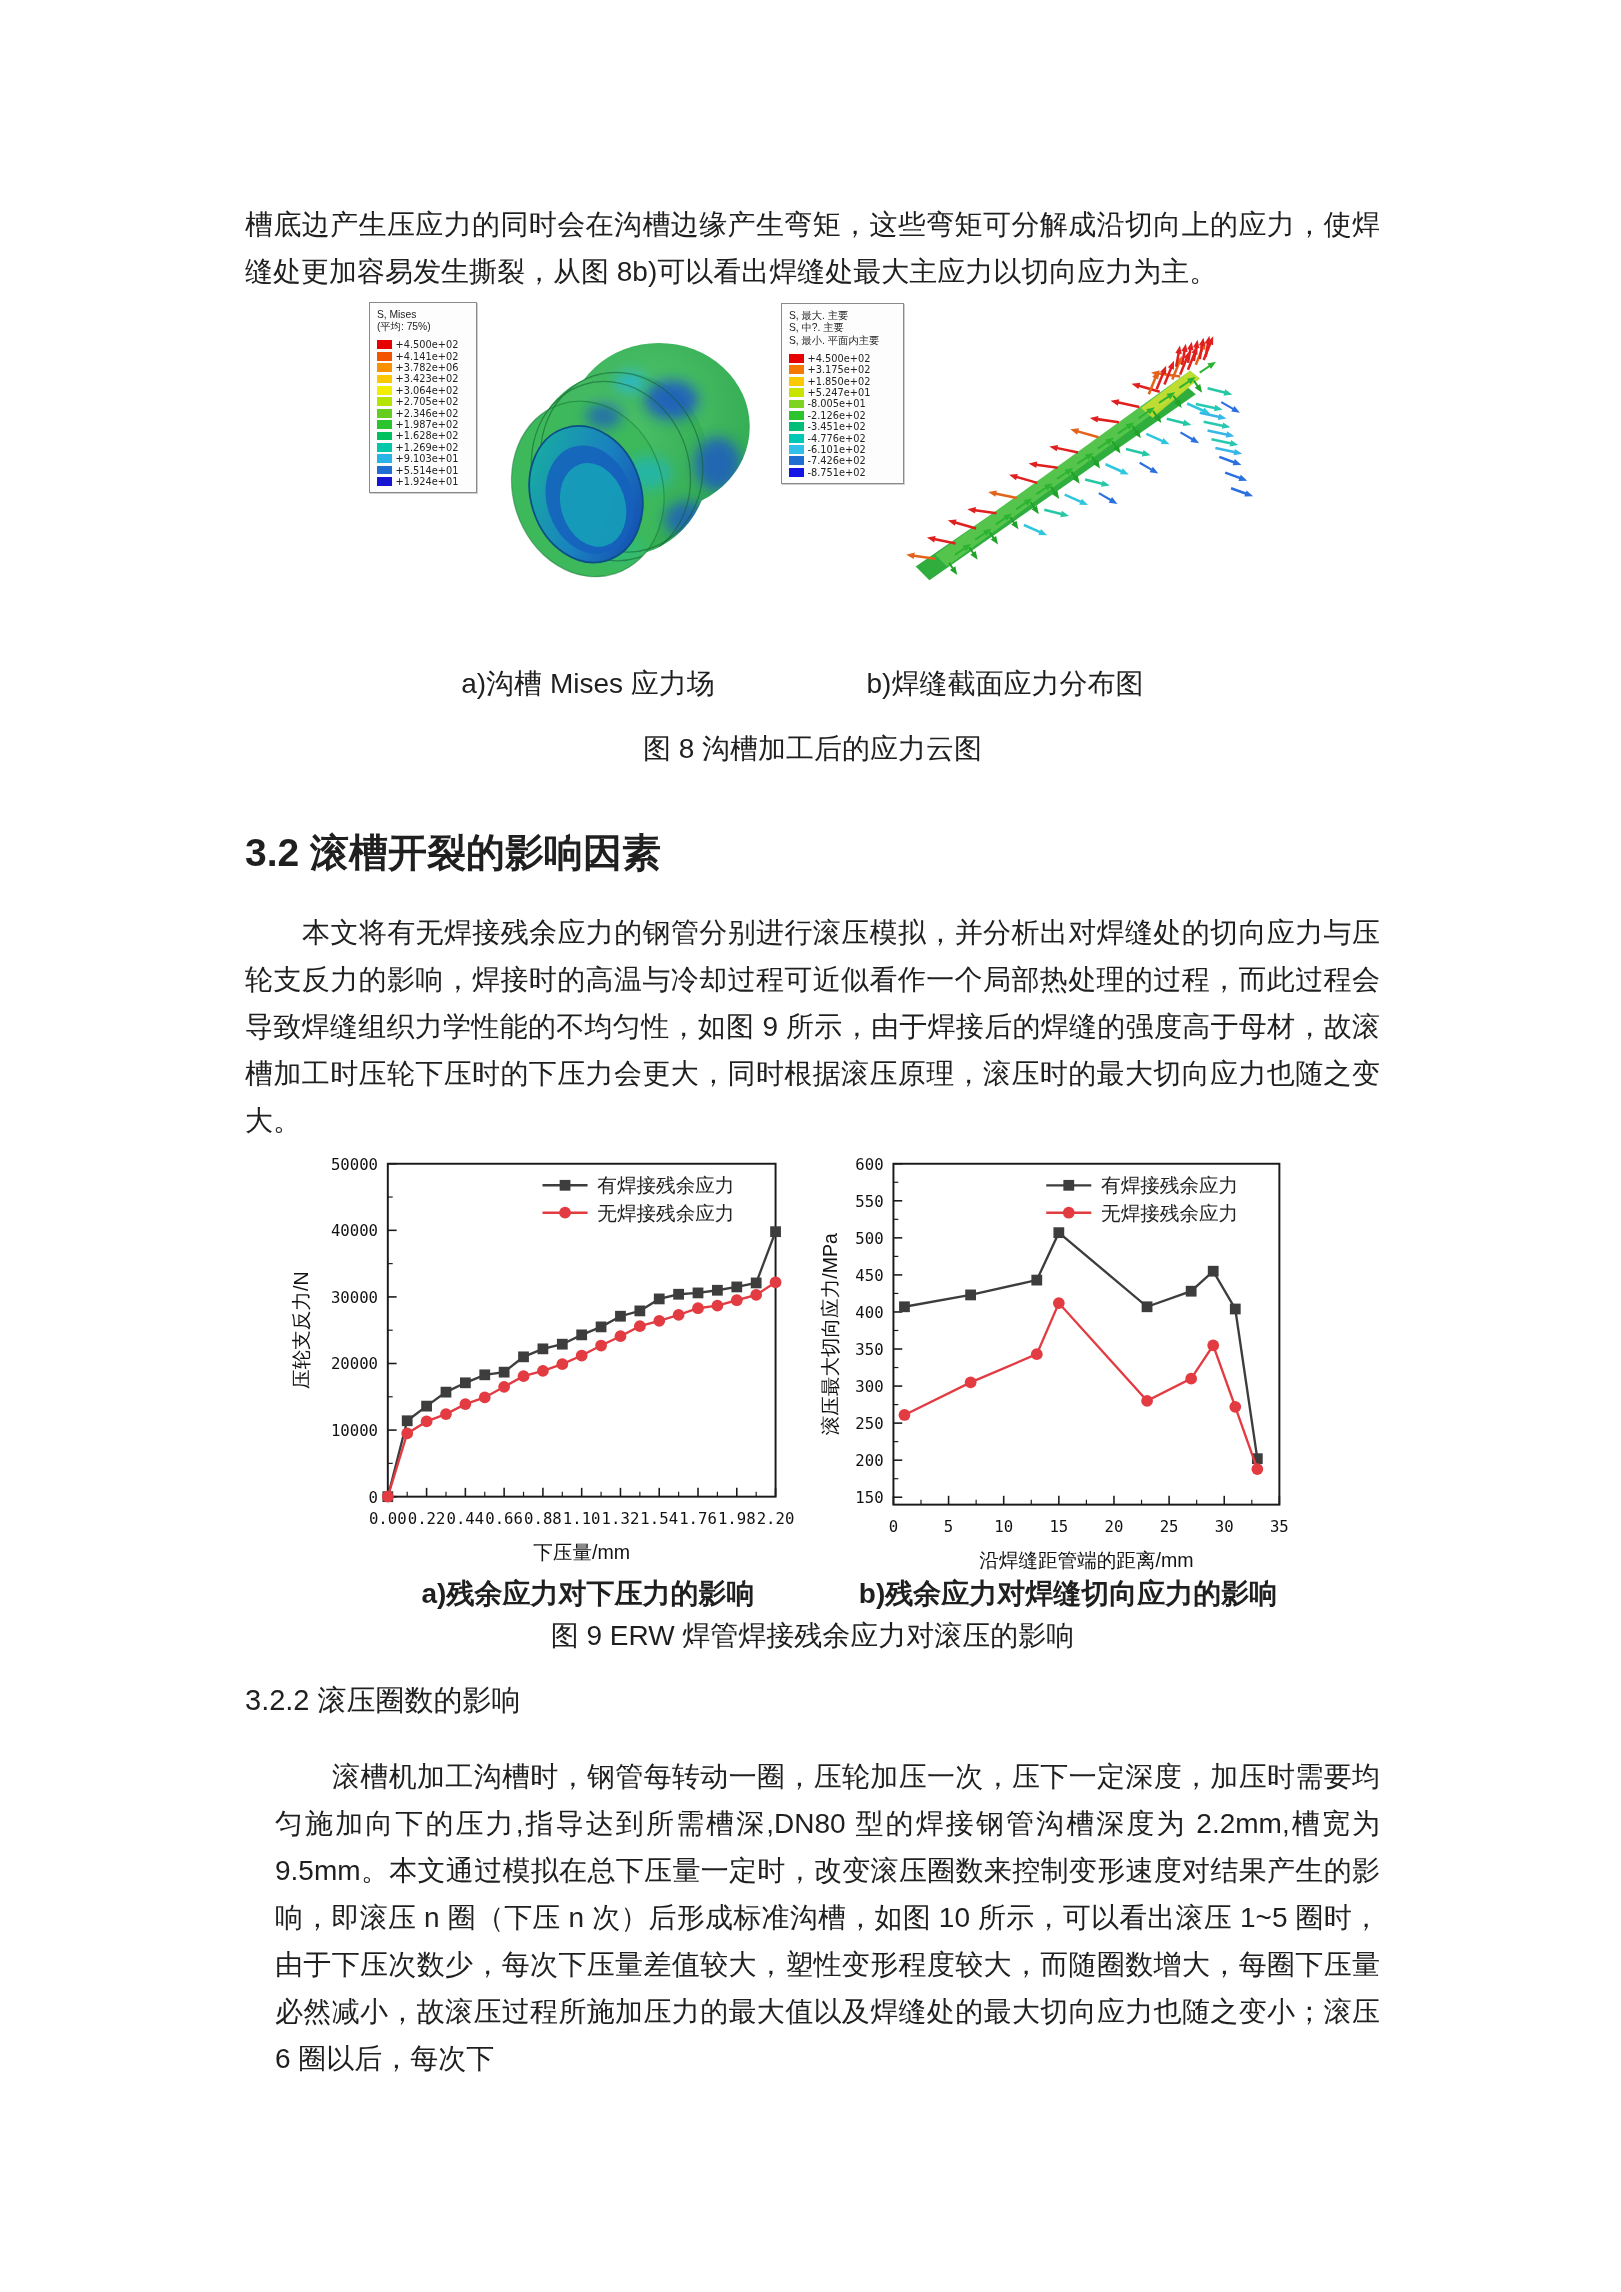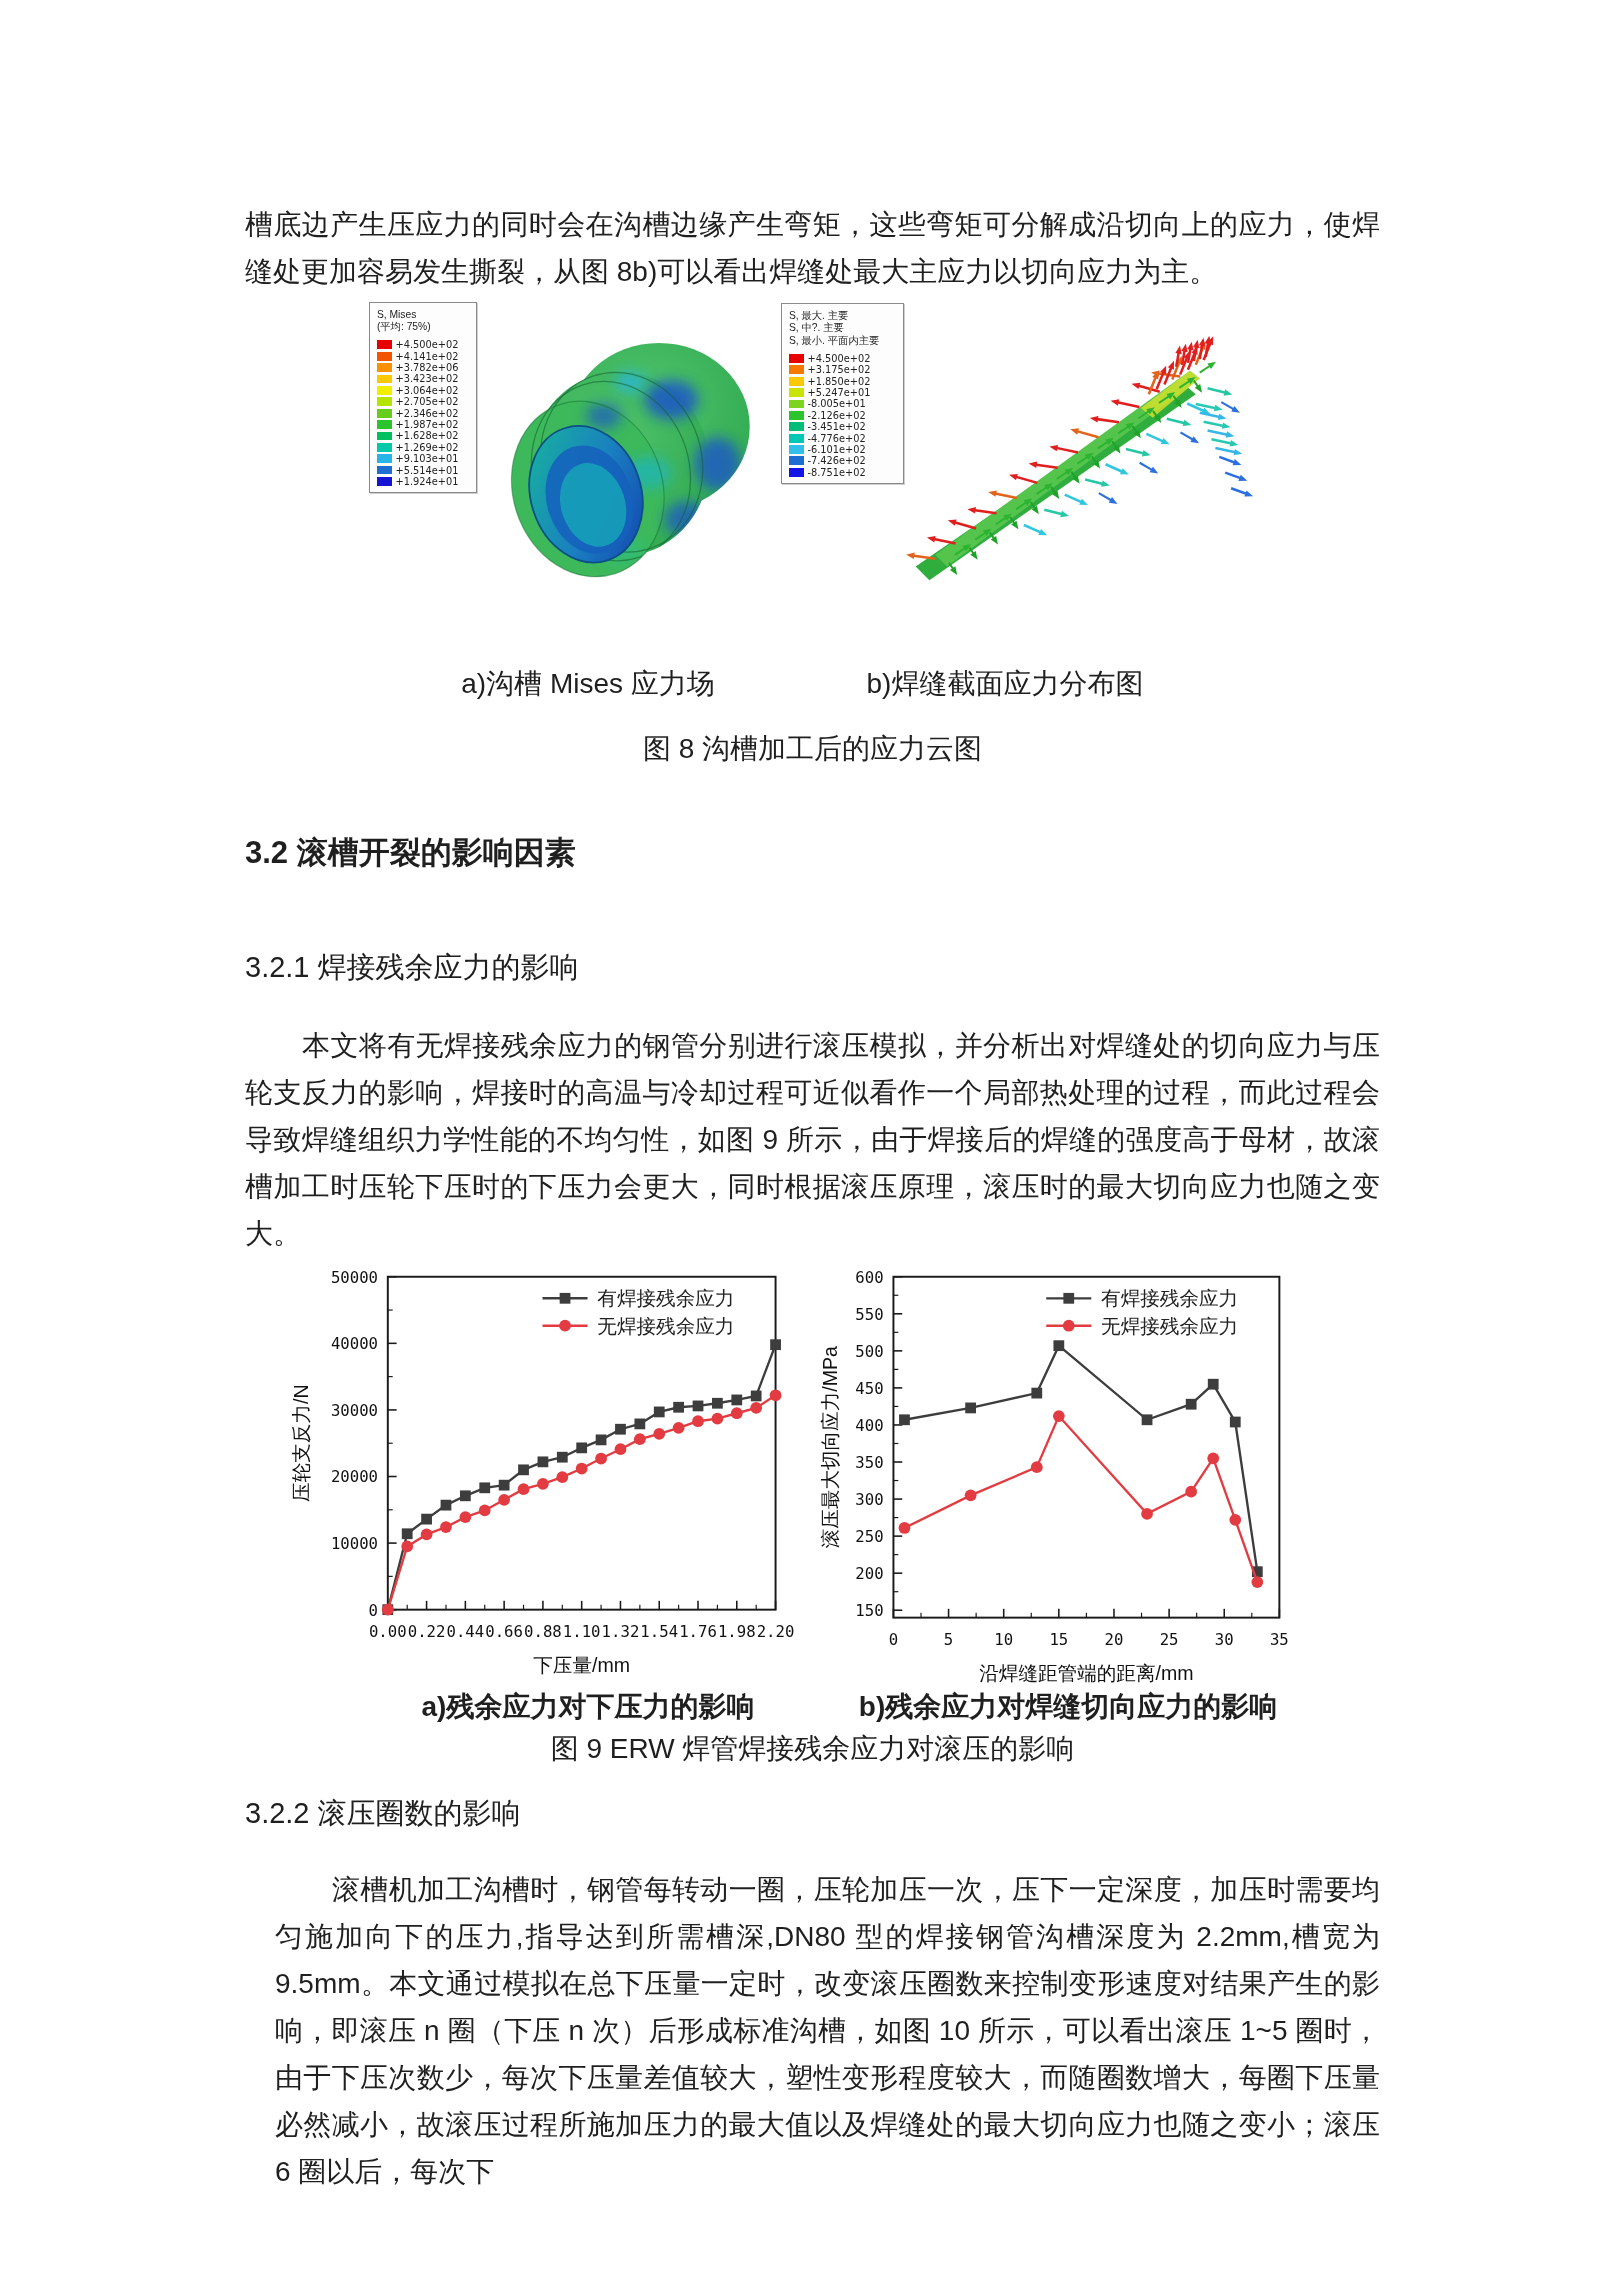--- a/index.html
+++ b/index.html
@@ -33,21 +33,21 @@
   .ab-rows{margin-top:4.9px;}
   .ab-row{display:flex;align-items:center;height:11.4px;}
   .ab-sw{width:14.7px;height:8.8px;margin-right:3.9px;flex:0 0 auto;}
   .ab-val{font-size:9.8px;color:#222;white-space:nowrap;font-family:"DejaVu Sans","Liberation Sans",sans-serif;}
   #pipe-svg{position:absolute;left:252px;top:27.4px;}
   #quiver-svg{position:absolute;left:651px;top:9.8px;}
   .subcaps{position:relative;height:41px;margin-top:51px;}
   .subcaps span{position:absolute;transform:translateX(-50%);font-size:28px;white-space:nowrap;}
   .figcap{margin-top:23.5px;text-align:center;font-size:28px;line-height:39px;}
   
-  h2.sec{margin:63px 0 0 0;font-size:31px;font-weight:bold;line-height:43px;}
+  h2.sec{margin:63px 0 0 0;font-size:39px;font-weight:bold;line-height:43px;}
   h3.sec{margin:74px 0 0 0;font-size:29px;font-weight:normal;line-height:39px;}
   h3.sec2{margin:25.5px 0 0 0;font-size:29px;font-weight:normal;line-height:39px;}
   .p2{margin-top:35px;}
   .p3{margin-top:33px;margin-left:30px;}
   
   .charts-row{display:flex;gap:9.8px;margin-left:39px;margin-top:7.8px;align-items:flex-start;}
   .chart svg{display:block;}
   .tick{font:16px "DejaVu Sans Mono",monospace;fill:#111;}
   .axlab{font:20px "Liberation Sans","DejaVu Sans",sans-serif;fill:#111;}
   .leglab{font:20px "Liberation Sans","DejaVu Sans",sans-serif;fill:#222;}
@@ -386,21 +386,20 @@
     </div>
 
     <div class="subcaps">
       <span style="left:343px">a)沟槽 Mises 应力场</span>
       <span style="left:760px">b)焊缝截面应力分布图</span>
     </div>
     <div class="figcap">图 8 沟槽加工后的应力云图</div>
   </figure>
 
   <h2 class="sec">3.2 滚槽开裂的影响因素</h2>
-  <h3 class="sec">3.2.1 焊接残余应力的影响</h3>
 
   <p class="body-text indent p2">本文将有无焊接残余应力的钢管分别进行滚压模拟，并分析出对焊缝处的切向应力与压轮支反力的影响，焊接时的高温与冷却过程可近似看作一个局部热处理的过程，而此过程会导致焊缝组织力学性能的不均匀性，如图 9 所示，由于焊接后的焊缝的强度高于母材，故滚槽加工时压轮下压时的下压力会更大，同时根据滚压原理，滚压时的最大切向应力也随之变大。</p>
 
   <div class="charts-row">
     <div class="chart">
         <svg viewBox="0 0 530 432" width="519" height="423">
           <rect x="106" y="12" width="396" height="340" fill="none" stroke="#1a1a1a" stroke-width="2"></rect>
           <line x1="106" y1="352" x2="106" y2="343" stroke="#1a1a1a" stroke-width="1.6"></line>
           <text x="106" y="380" text-anchor="middle" class="tick">0.00</text>
           <line x1="125.8" y1="352" x2="125.8" y2="347" stroke="#1a1a1a" stroke-width="1.2"></line>

